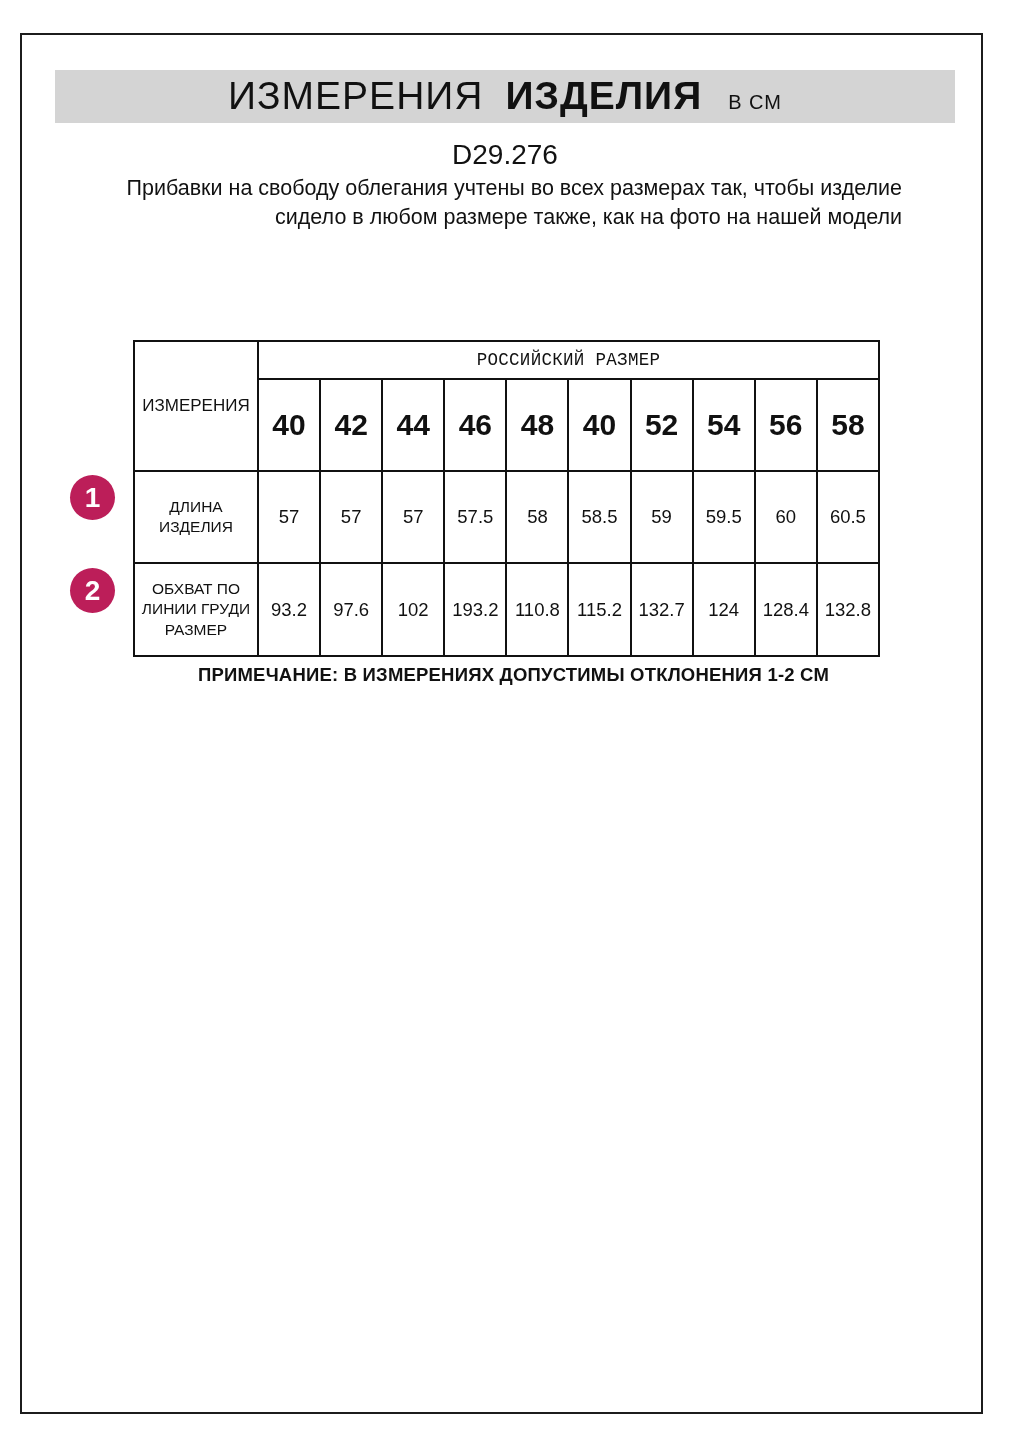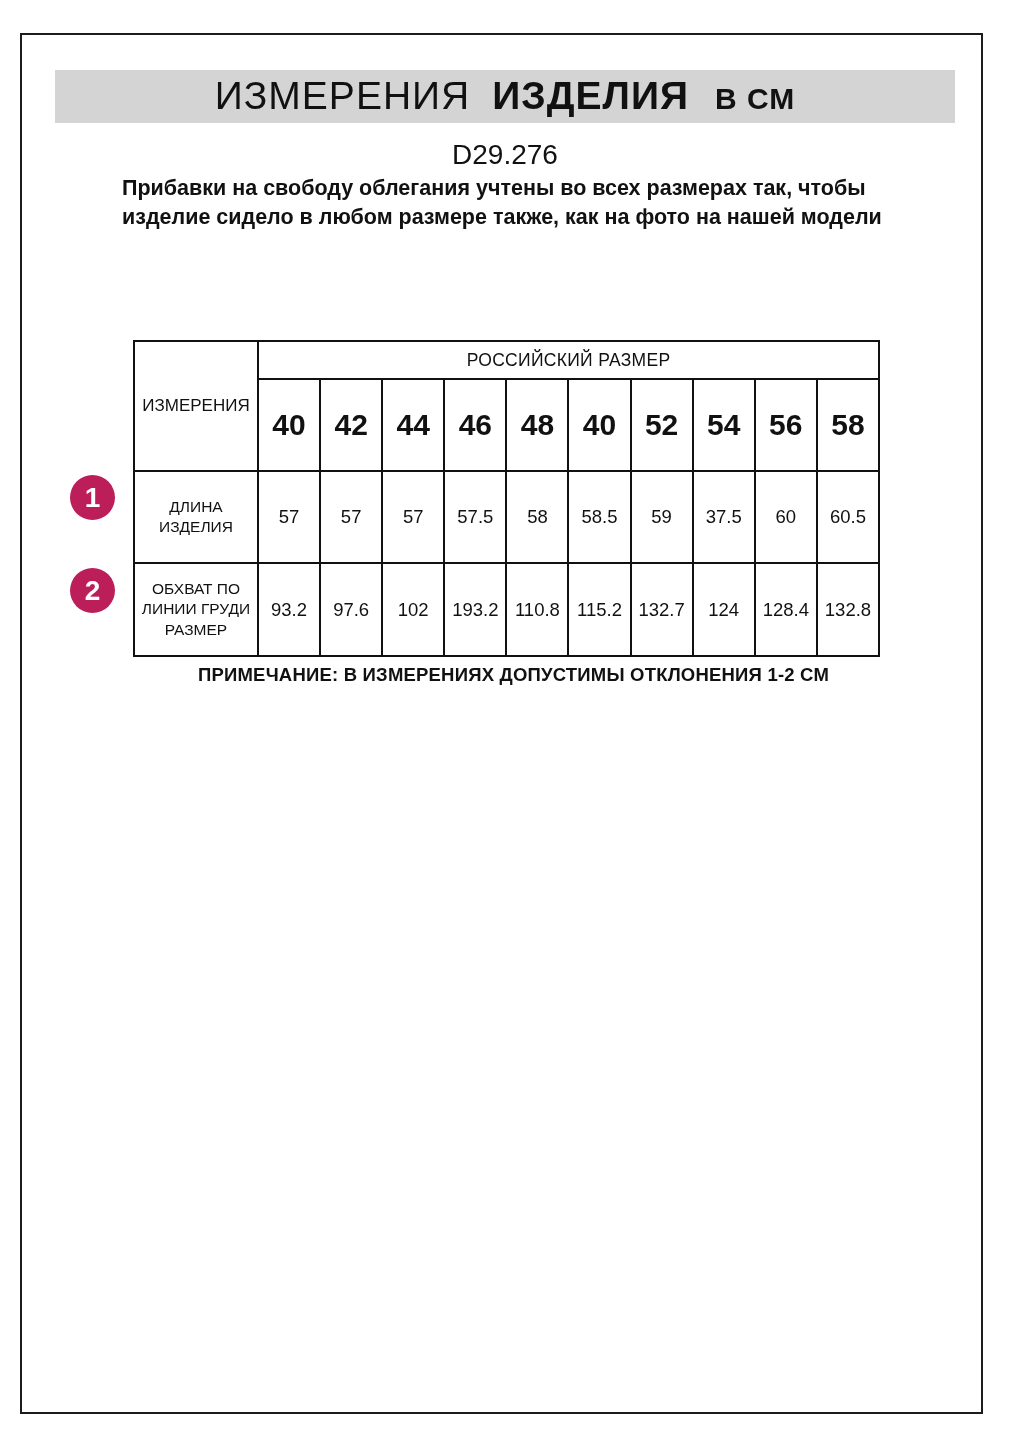--- a/index.html
+++ b/index.html
@@ -22,48 +22,48 @@
     position:absolute;
     left:55px; top:70px;
     width:900px; height:53px;
     background:#d4d4d4;
     text-align:center;
     line-height:52px;
     white-space:nowrap;
   }
   .title-main   { font-size:39px; font-weight:400; letter-spacing:1px; }
   .title-strong { font-size:39px; font-weight:700; letter-spacing:1px; margin-left:22px; }
-  .title-unit   { font-size:30px; font-weight:700; letter-spacing:1px; margin-left:26px; }
+  .title-unit   { font-size:20px; font-weight:400; letter-spacing:1px; margin-left:26px; }
   .model-code {
     position:absolute;
     left:0; top:139px; width:1010px;
     text-align:center;
     font-size:28px; font-weight:400;
   }
   .description {
     position:absolute;
     left:122px; top:174px; width:780px;
-    text-align:left;
-    font-size:21.5px; line-height:1.33;font-weight:bold;
+    text-align:right;
+    font-size:21.5px; line-height:1.33;
   }
   .size-table {
     position:absolute;
     left:133px; top:340px;
     border-collapse:collapse;
     table-layout:fixed;
     width:745px;
   }
   .size-table td {
     border:2px solid #111;
     text-align:center;
     vertical-align:middle;
     background:#fff;
   }
   .corner-cell   { font-size:17px; }
-  .group-header  { font-size:17.5px; letter-spacing:0.3px; height:38px; }
+  .group-header  { font-size:17.5px; letter-spacing:0.3px; height:38px;font-family:Liberation Mono, monospace; }
   tr.sizes-row   { height:92px; }
   .size-cell     { font-size:30px; font-weight:700; }
   tr.data-row-1  { height:92px; }
   tr.data-row-2  { height:93px; }
   .row-label     { font-size:15.5px; line-height:1.3; padding:0 6px; }
   .value-cell    { font-size:18.5px; }
   .num-marker {
     position:absolute;
     left:70px;
     width:45px; height:45px;
@@ -130,21 +130,21 @@
     </tr>
     <tr class="data-row-1">
       <td class="row-label">ДЛИНА ИЗДЕЛИЯ</td>
       <td class="value-cell">57</td>
       <td class="value-cell">57</td>
       <td class="value-cell">57</td>
       <td class="value-cell">57.5</td>
       <td class="value-cell">58</td>
       <td class="value-cell">58.5</td>
       <td class="value-cell">59</td>
-      <td class="value-cell">37.5</td>
+      <td class="value-cell">59.5</td>
       <td class="value-cell">60</td>
       <td class="value-cell">60.5</td>
     </tr>
     <tr class="data-row-2">
       <td class="row-label">ОБХВАТ ПО ЛИНИИ ГРУДИ РАЗМЕР</td>
       <td class="value-cell">93.2</td>
       <td class="value-cell">97.6</td>
       <td class="value-cell">102</td>
       <td class="value-cell">193.2</td>
       <td class="value-cell">110.8</td>

